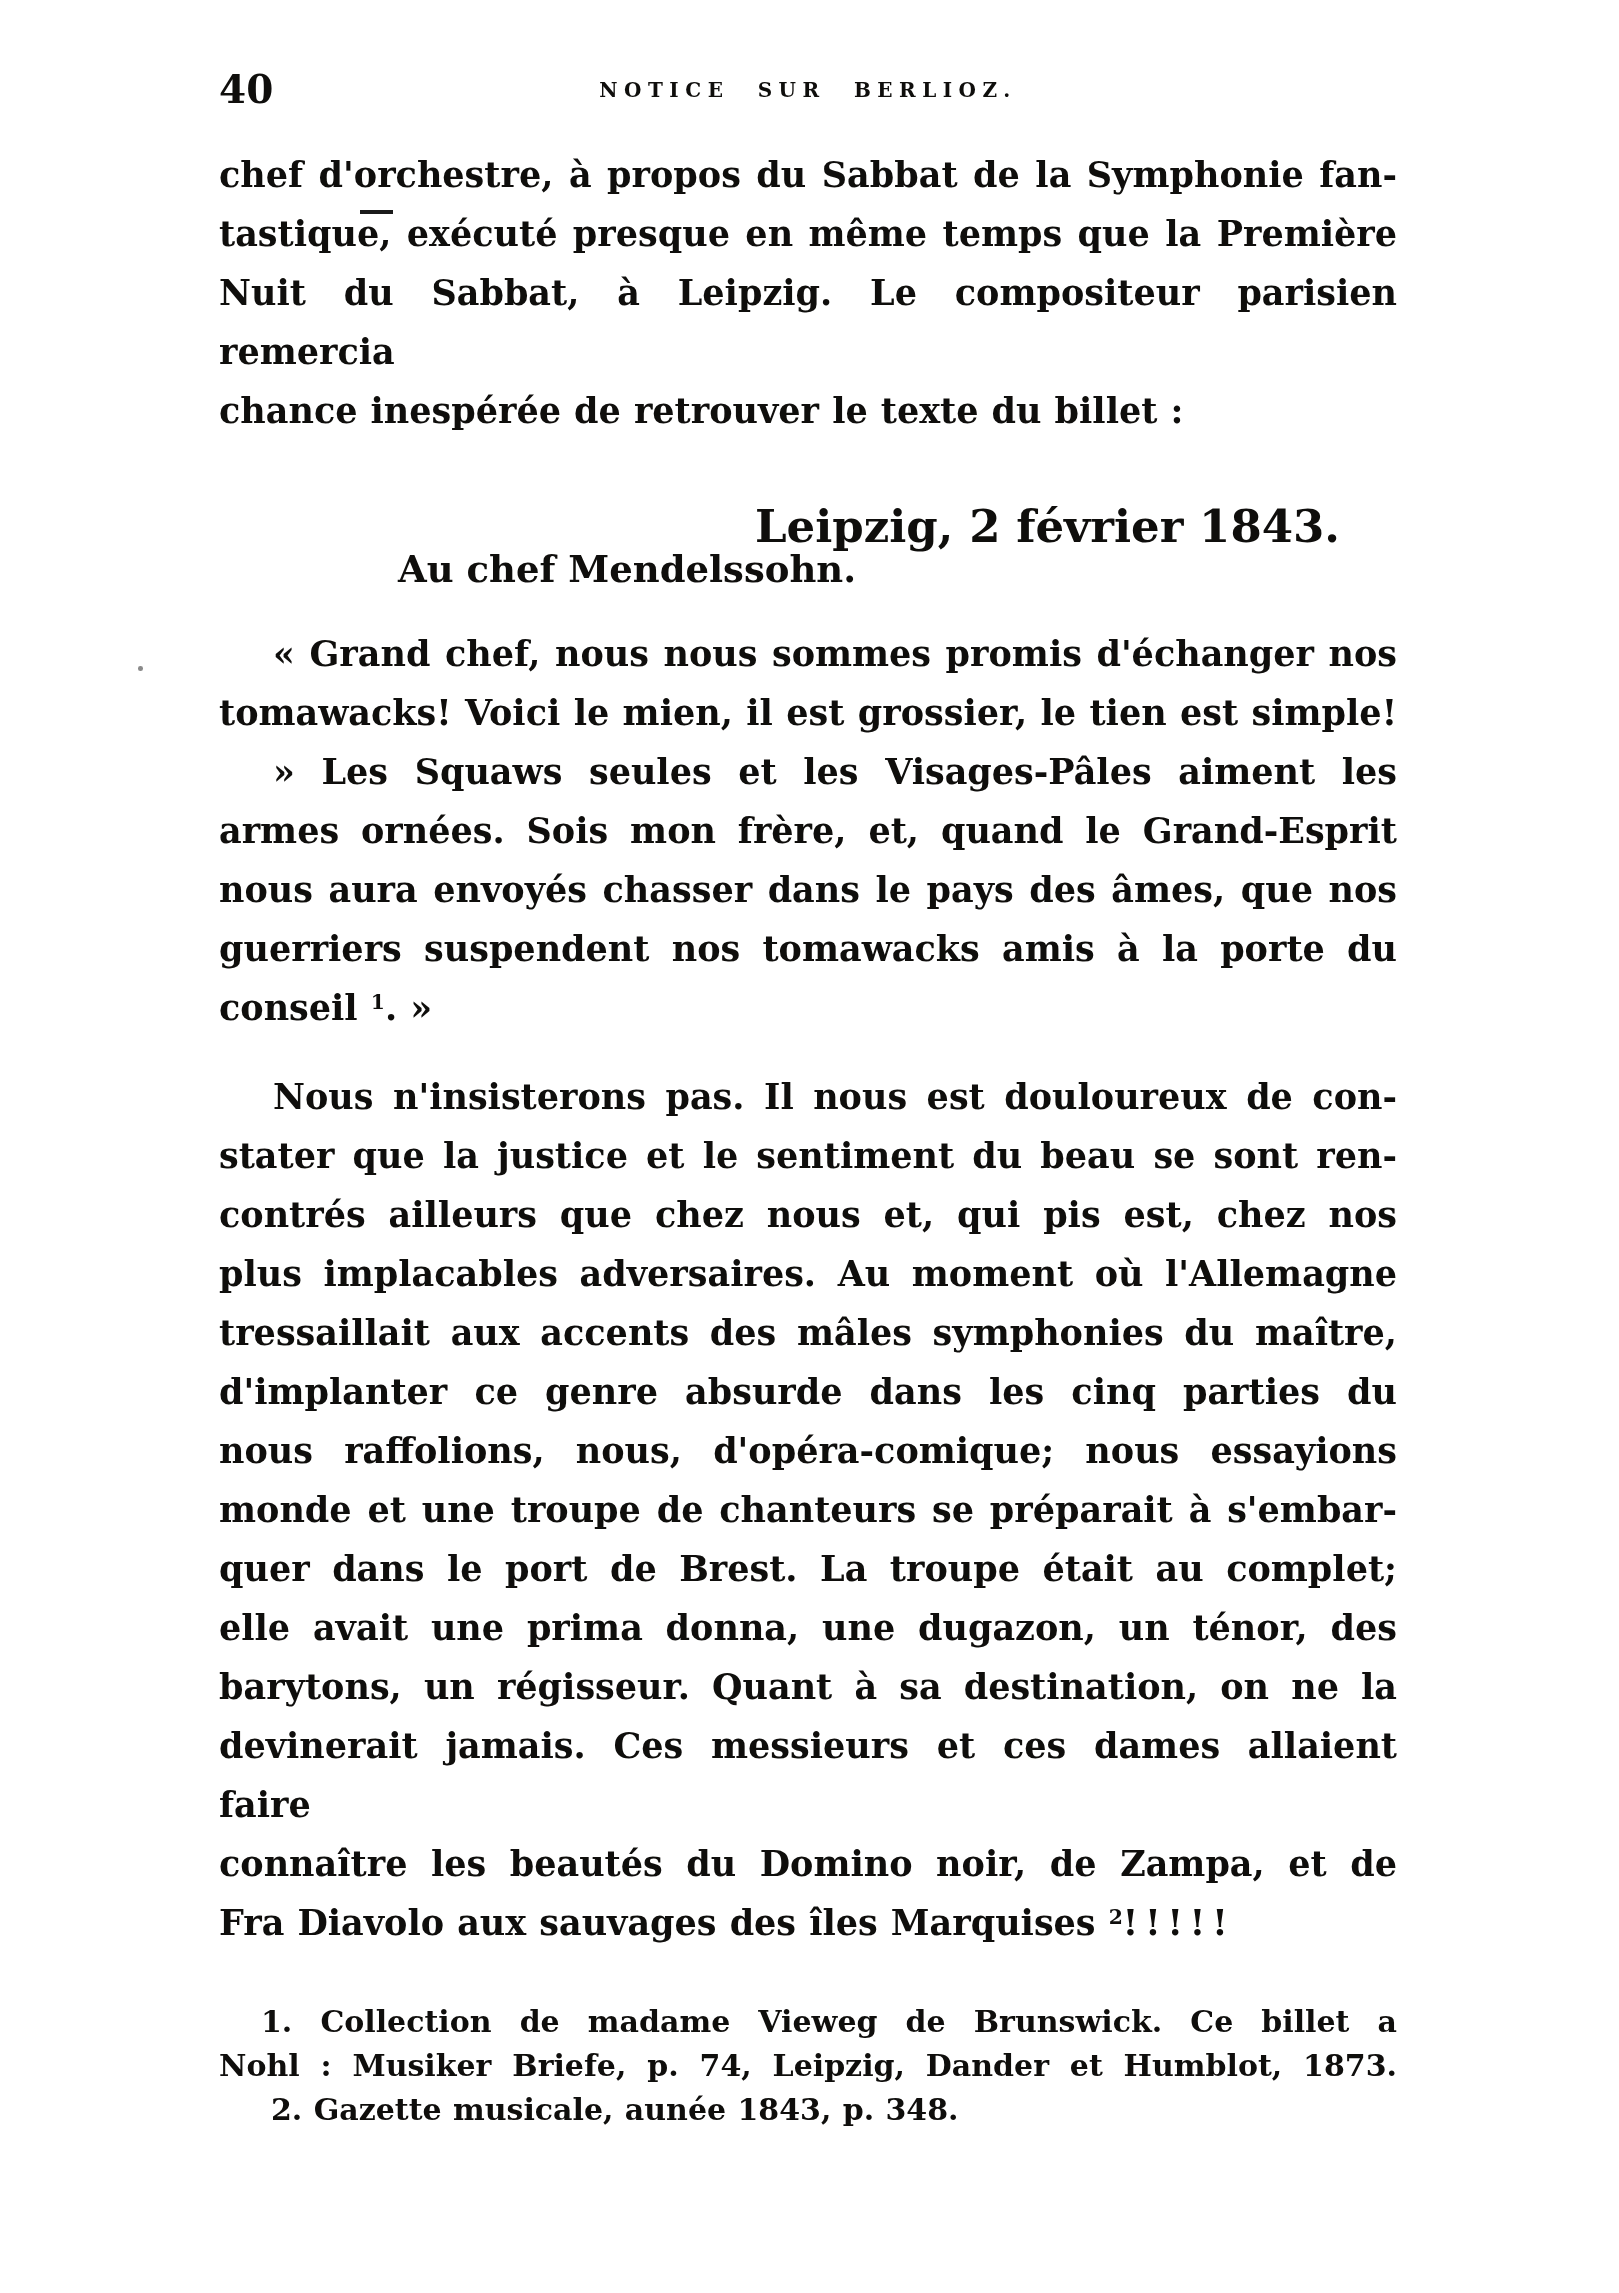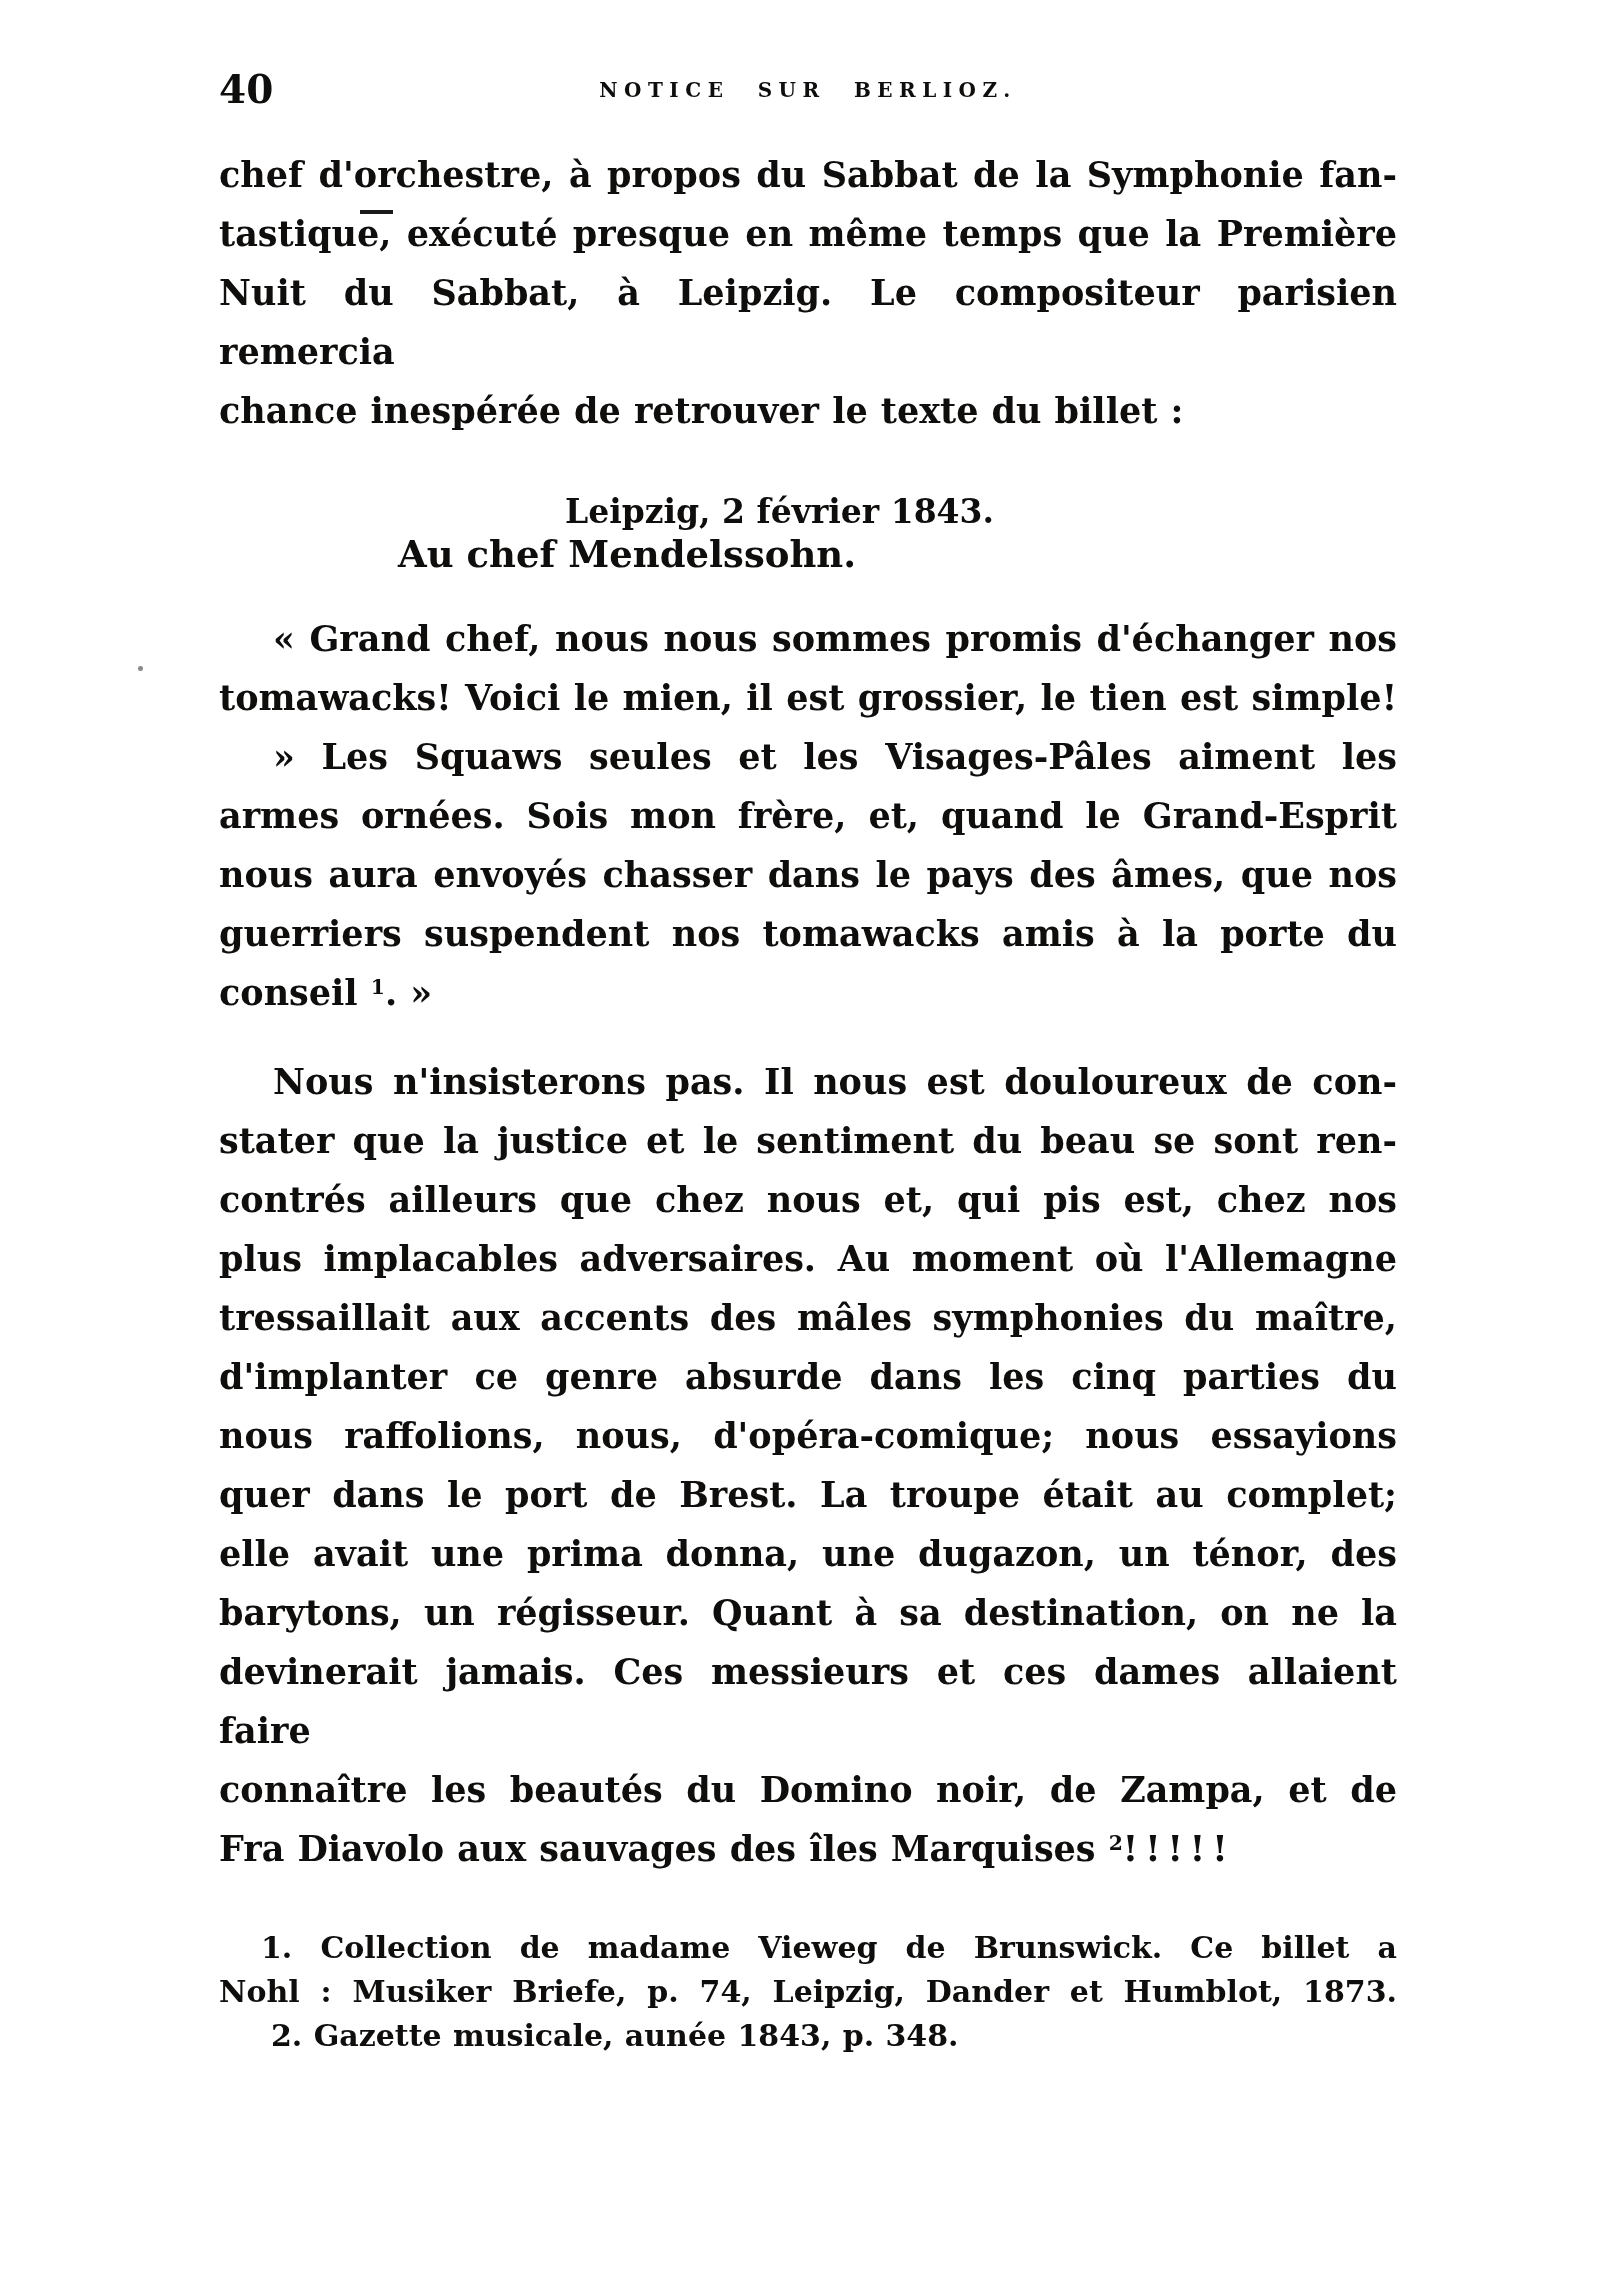--- a/index.html
+++ b/index.html
@@ -19,22 +19,22 @@
   }
   .column { position:absolute; left:219px; top:145px; width:1178px; }
   .para  { font-size:35px; line-height:59px; word-spacing:0.9px; }
   .fnote { font-size:30px; line-height:44px; word-spacing:0.9px; }
   .ln       { text-align:justify; text-align-last:justify; }
   .ln.last  { text-align:left; text-align-last:left; }
   .ind46 { text-indent:42px; }
   .ind56 { text-indent:52px; }
   .ind58 { text-indent:54px; }
   .dateline {
-    margin-top:51px; font-size:33px; line-height:41px;
-    text-align:center; padding-right:57px;
+    margin-top:66px; font-size:45px; line-height:41px;
+    text-align:right; padding-right:57px;
   }
   .salutation { font-size:37px; line-height:44px; padding-left:179px; }
   .mt36 { margin-top:33px; }
   .mt26 { margin-top:24px; }
   .mt46 { margin-top:42px; }
   .seg-i   { }
   .seg-sup { font-size:58%; position:relative; top:-0.55em; }
   .artifact-bar {
     position:absolute; left:360px; top:210px; width:33px; height:3.7px;
     background:#1a1a1a;
@@ -81,20 +81,21 @@
     </div>
 
     <div class="para mt26">
       <div class="ln ind58"><span>Nous n'insisterons pas. Il nous est douloureux de con-</span></div>
       <div class="ln"><span>stater que la justice et le sentiment du beau se sont ren-</span></div>
       <div class="ln"><span>contrés ailleurs que chez nous et, qui pis est, chez nos</span></div>
       <div class="ln"><span>plus implacables adversaires. Au moment où l'Allemagne</span></div>
       <div class="ln"><span>tressaillait aux accents des mâles symphonies du maître,</span></div>
       <div class="ln"><span>d'implanter ce genre absurde dans les cinq parties du</span></div>
       <div class="ln"><span>nous raffolions, nous, d'opéra-comique; nous essayions</span></div>
+      <div class="ln"><span>monde et une troupe de chanteurs se préparait à s'embar-</span></div>
       <div class="ln"><span>quer dans le port de Brest. La troupe était au complet;</span></div>
       <div class="ln"><span>elle avait une </span><span class="seg-i">prima donna,</span><span> une dugazon, un ténor, des</span></div>
       <div class="ln"><span>barytons, un régisseur. Quant à sa destination, on ne la</span></div>
       <div class="ln"><span>devinerait jamais. Ces messieurs et ces dames allaient faire</span></div>
       <div class="ln"><span>connaître les beautés du </span><span class="seg-i">Domino noir,</span><span> de </span><span class="seg-i">Zampa,</span><span> et de</span></div>
       <div class="ln last"><span class="seg-i">Fra Diavolo</span><span> aux sauvages des îles Marquises </span><span class="seg-sup">2</span><span>! ! ! ! !</span></div>
     </div>
 
     <div class="fnote mt46">
       <div class="ln ind46"><span>1. Collection de madame Vieweg de Brunswick. Ce billet a</span></div>

